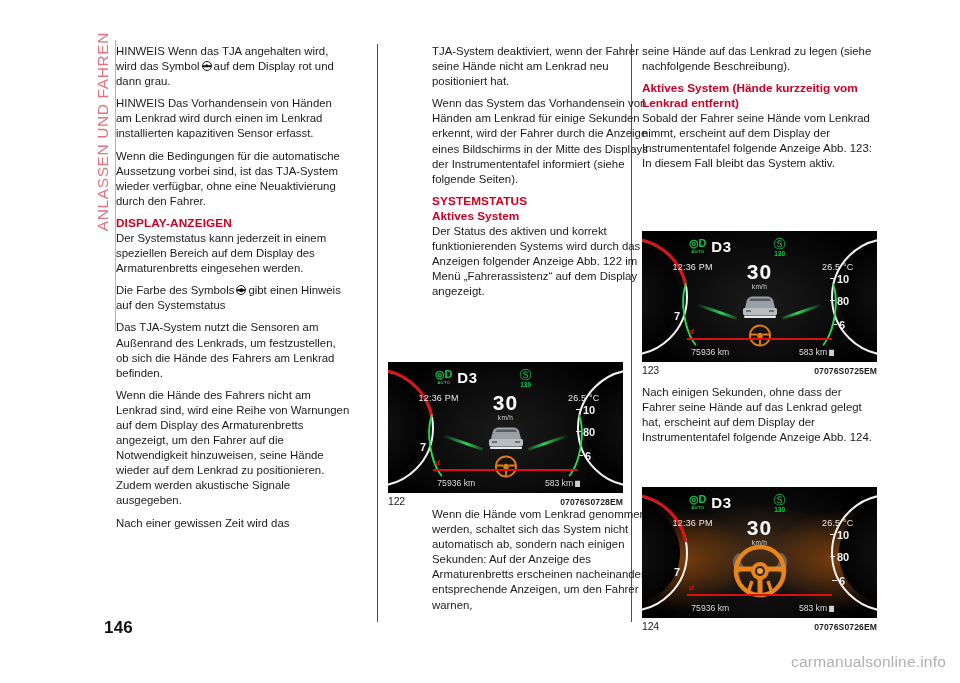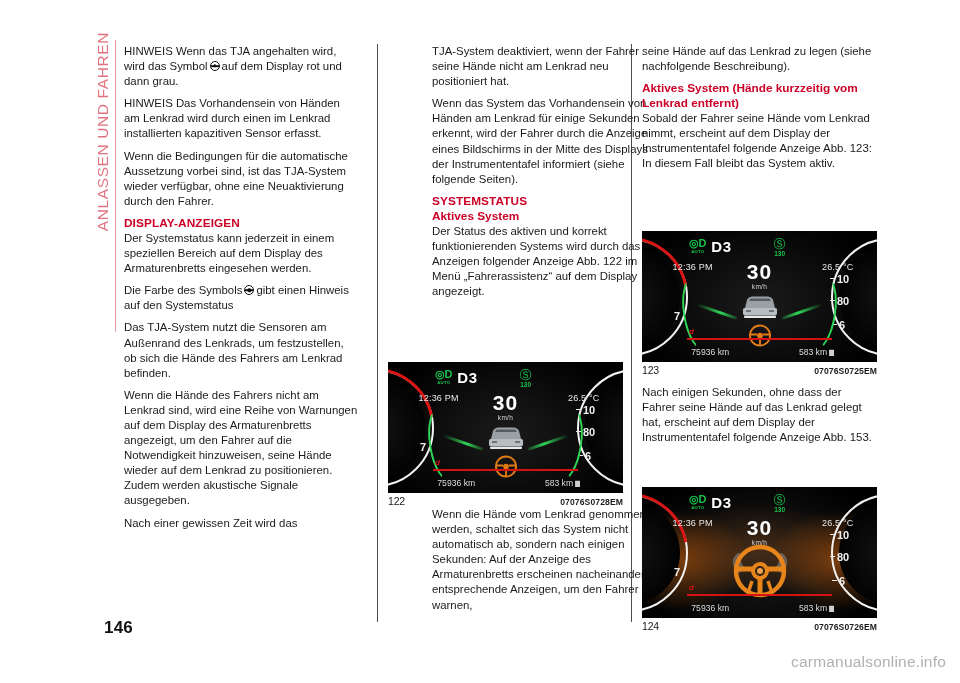--- a/index.html
+++ b/index.html
@@ -64,21 +64,21 @@
 
   
   .col {
     position: absolute;
     top: 44px;
     font-size: 11.4px;
     line-height: 15.1px;
     color: #1a1a1a;
     text-align: left;
   }
-  .col.c1 { left: 124px; width: 234px; }
+  .col.c1 { left: 116px; width: 234px; }
   .col.c2 { left: 388px; width: 234px; margin-left: 44px; }
   .col.c3 { left: 642px; width: 234px; }
 
   .col p { margin: 0 0 7px 0; }
   .col h3 {
     margin: 2px 0 0 0;
     font-size: 11.8px;
     line-height: 15px;
     font-weight: bold;
     color: #cc0026;
@@ -510,21 +510,21 @@
       <div class="odo">75936 km</div>
       <div class="range"><span>583 km</span><span class="fuelpump"></span></div>
     </div>
     <div class="figcaption" style="top:133px;">
       <span class="num">123</span>
       <span class="code">07076S0725EM</span>
     </div>
   </div>
 
   <div class="col c3" style="top:385px;">
-    <p>Nach einigen Sekunden, ohne dass der Fahrer seine Hände auf das Lenkrad gelegt hat, erscheint auf dem Display der Instrumententafel folgende Anzeige Abb. 153.</p>
+    <p>Nach einigen Sekunden, ohne dass der Fahrer seine Hände auf das Lenkrad gelegt hat, erscheint auf dem Display der Instrumententafel folgende Anzeige Abb. 124.</p>
   </div>
 
   <div class="figure" style="left:642px; top:487px; width:235px; height:131px;">
     <div class="cluster">
       <div class="cl-bg"></div>
       <div class="amber-glow"></div>
 
       <div class="gauge left">
         <div class="gauge-inner"></div>
         <div class="redzone"></div>

